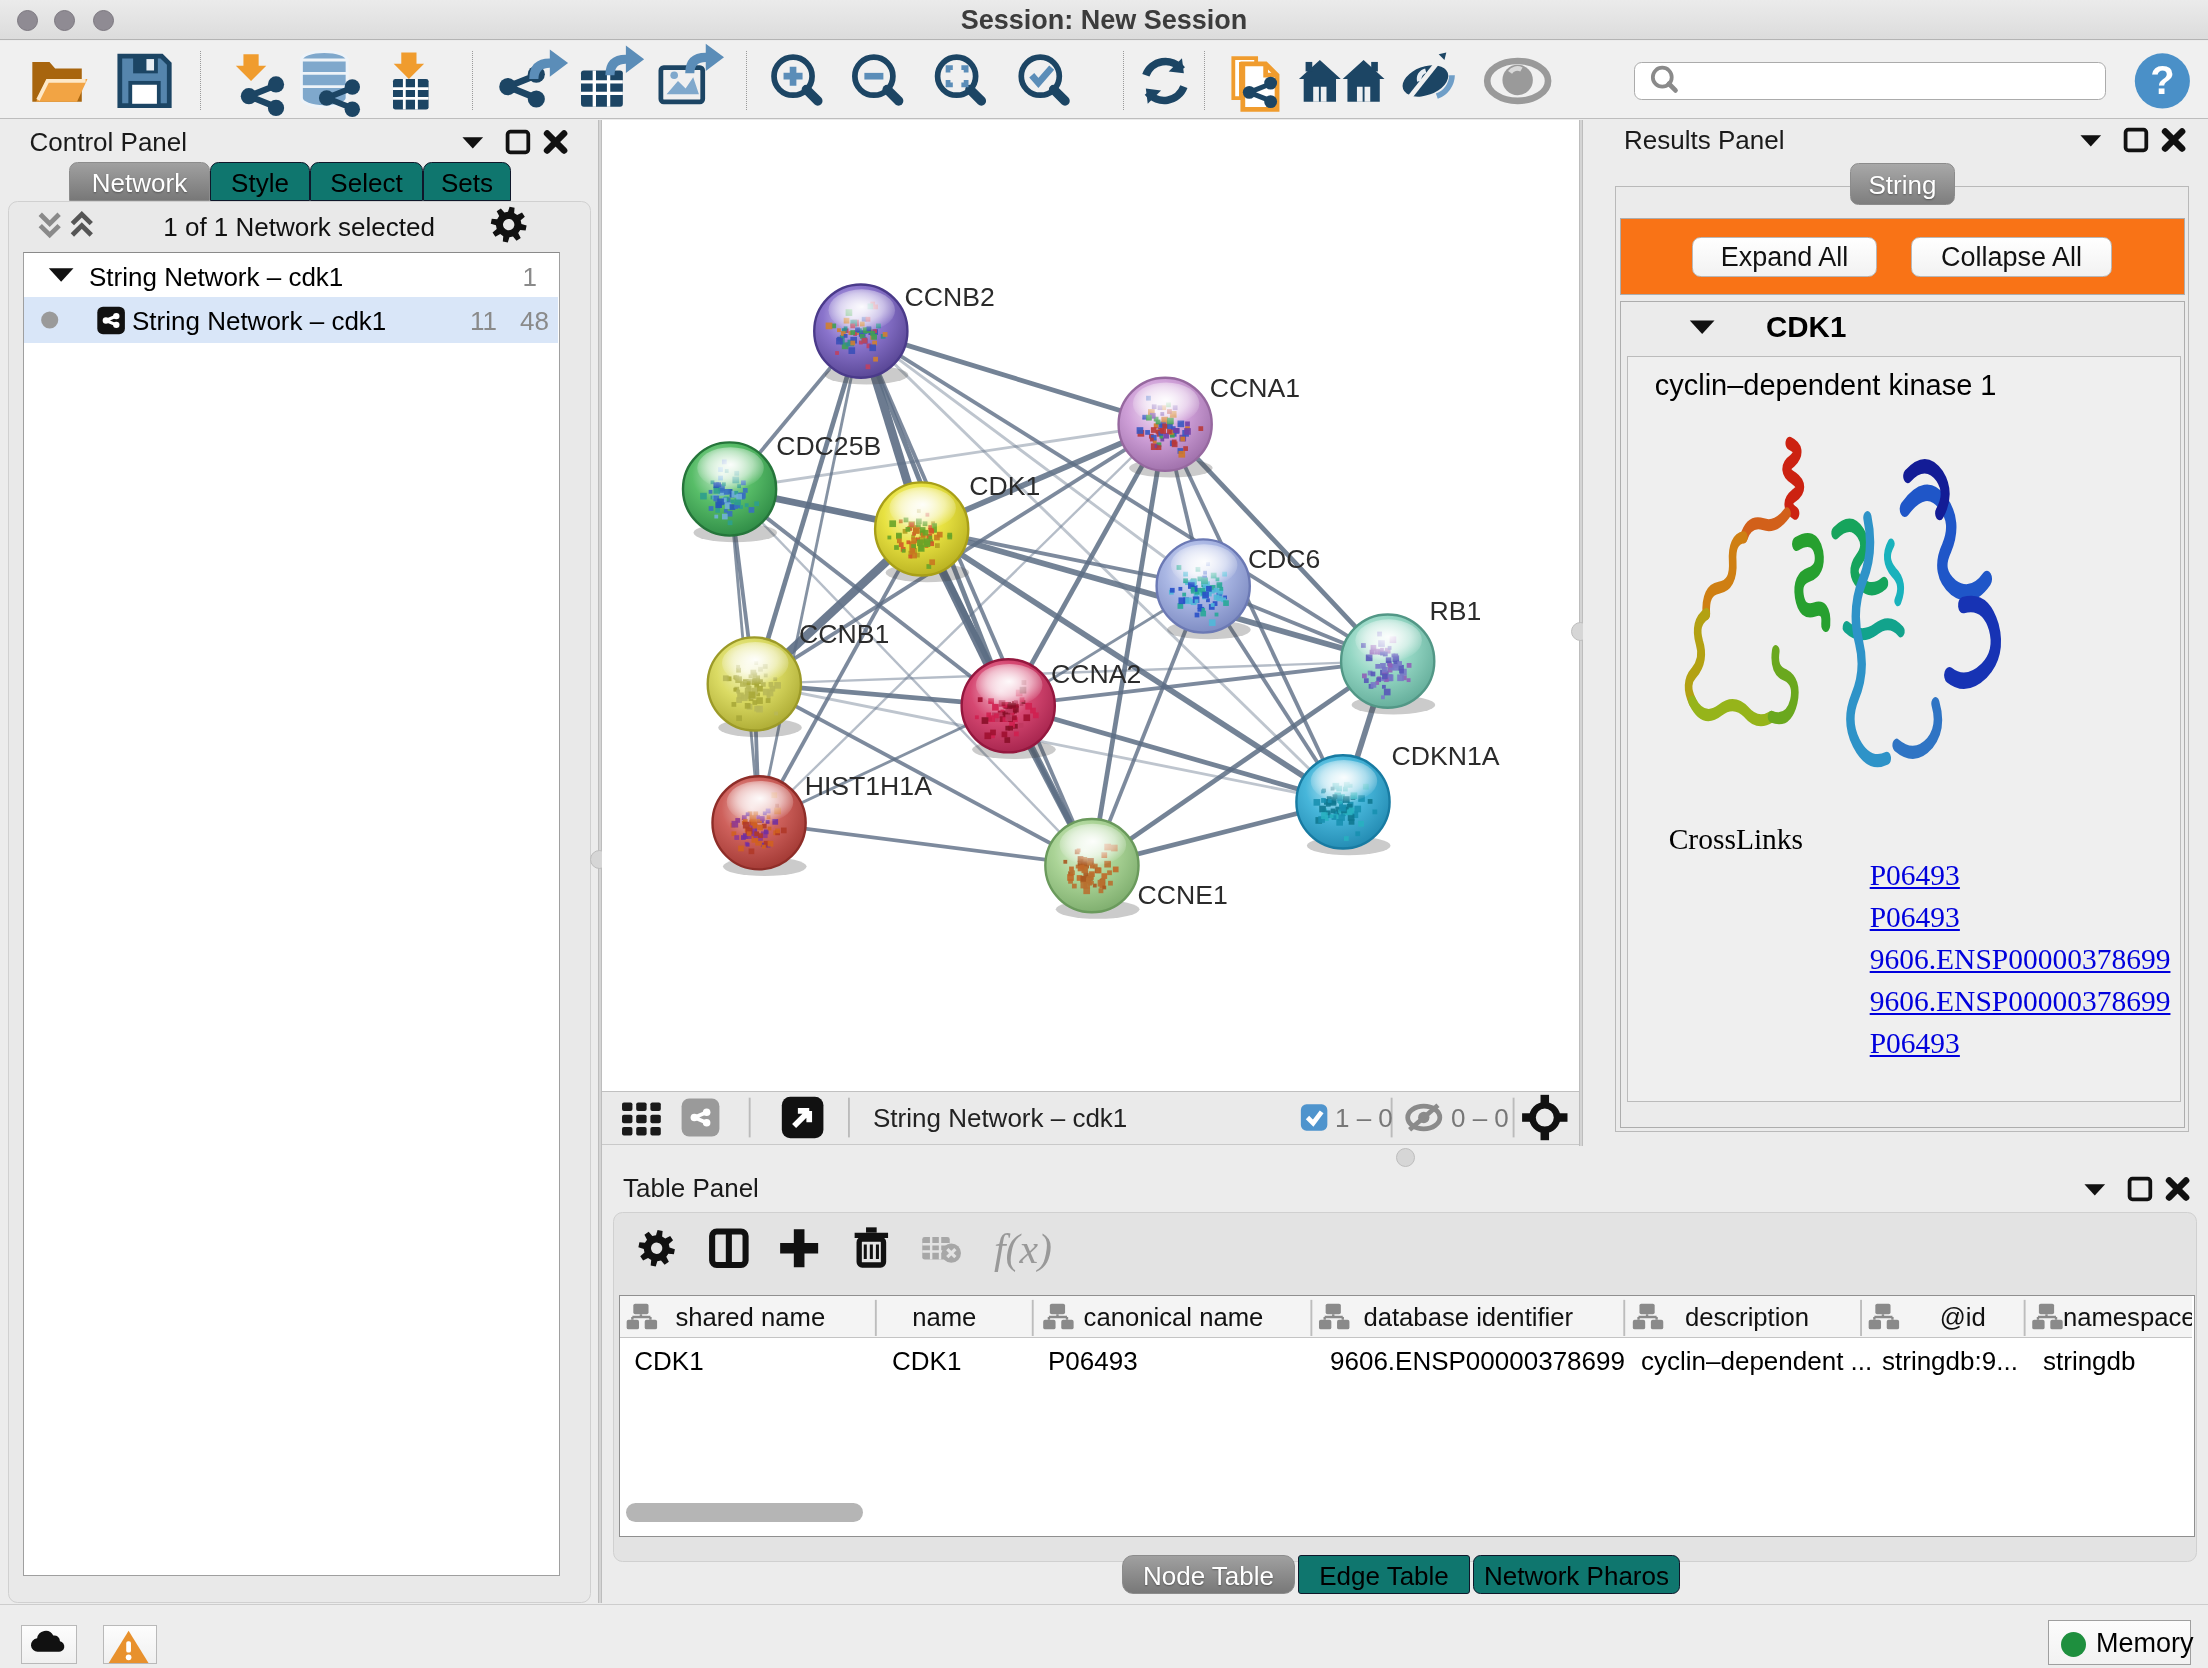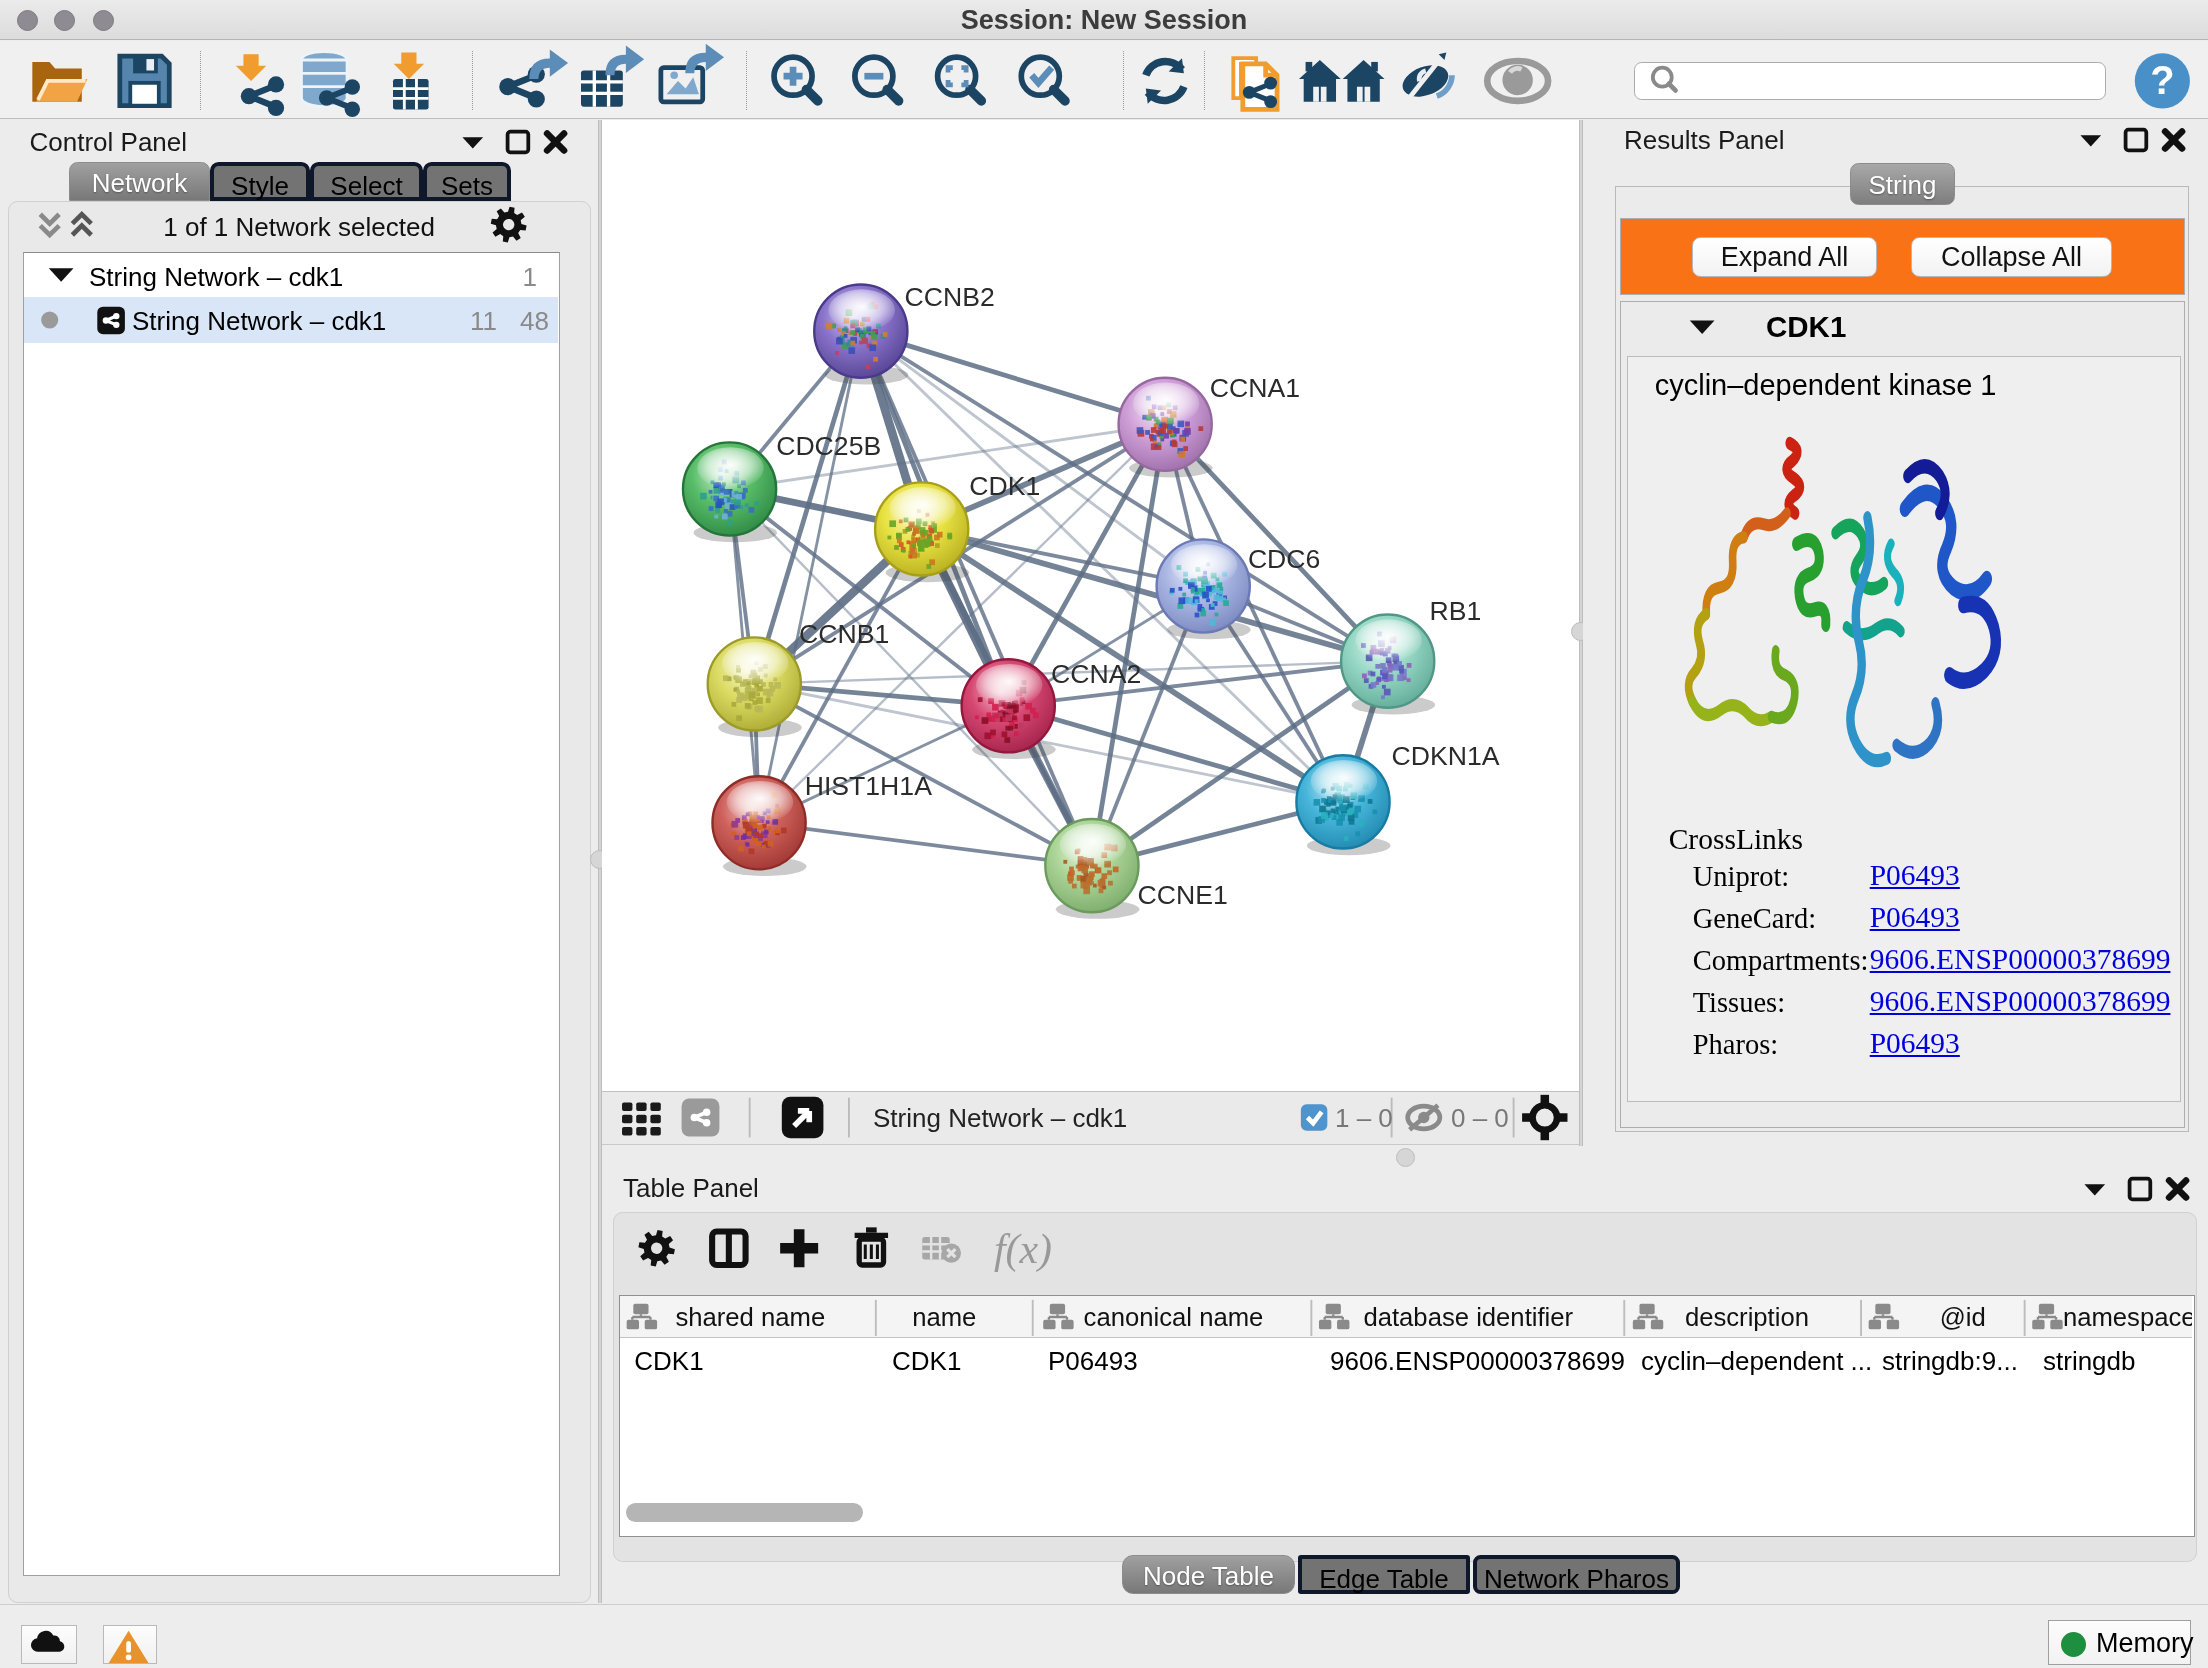--- a/index.html
+++ b/index.html
@@ -13,21 +13,21 @@
 #leftpanel { position:absolute; left:0; top:120px; width:598px; height:1483px; background:#ececec; }
 #vdiv1 { position:absolute; left:598px; top:120px; width:3.8px; height:1483px; background:#d4d4d4; border-left:1px solid #bdbdbd; border-right:1px solid #bdbdbd; }
 #canvas { position:absolute; left:602px; top:120px; width:977px; height:971px; background:#ffffff; }
 #vdiv2 { position:absolute; left:1579px; top:120px; width:3.8px; height:1049px; background:#d4d4d4; border-left:1px solid #bdbdbd; border-right:1px solid #bdbdbd; }
 #canvasbar { position:absolute; left:602px; top:1091px; width:977px; height:54px; background:#eaeaea; border-top:1px solid #c0c0c0; border-bottom:1px solid #c9c9c9; }
 #rightpanel { position:absolute; left:1583px; top:120px; width:626px; height:1049px; background:#ececec; }
 #hstrip { position:absolute; left:602px; top:1146px; width:1606px; height:23px; background:#ececec; }
 #tablepanel { position:absolute; left:602px; top:1169px; width:1606px; height:434px; background:#ececec; }
 #statusbar { position:absolute; left:0; top:1604px; width:2208px; height:65px; background:#ededed; border-top:1px solid #cdcdcd;padding-left:45px; }
 .paneltitle { font-size:26px; color:#1a1a1a; }
-.tab { position:absolute; height:39px; font-size:26px; text-align:center; border:4px solid #0f172a; background:#737373; color:#000; border-radius:8.6px 8.6px 0 0; padding-top:4.8px; }
+.tab { position:absolute; height:39px; font-size:26px; text-align:center; border:1px solid #0f172a; background:#0f766e; color:#000; border-radius:8.6px 8.6px 0 0; padding-top:4.8px; }
 .tabsel { background:linear-gradient(#a0a0a0,#787878); color:#fff; border:1px solid #8c8c8c; text-shadow:0 1px 1.9px rgba(0,0,0,.35); }
 .btn { position:absolute; background:linear-gradient(#ffffff,#f2f2f2); border:1.9px solid #b8b8b8; border-radius:8.6px; font-size:27px; color:#111; text-align:center; }
 </style>
 </head>
 <body>
 <div id="titlebar">
   <div class="light" style="left:17px;"></div>
   <div class="light" style="left:54px;"></div>
   <div class="light" style="left:93px;"></div>
   <div id="wintitle">Session: New Session</div>
@@ -1223,21 +1223,20 @@
           <path d="M 268 196 q 20 12 42 2 q 20 -10 36 2" stroke="#12a38c" stroke-width="11"></path>
           <path d="M 298 96 q 10 30 -6 56 q -18 28 -6 58 q 10 26 -6 50 q -14 22 2 42 q 18 22 44 14" stroke="#2e93c8" stroke-width="12"></path>
           <path d="M 332 120 q -12 14 4 26 q 16 10 6 26" stroke="#19b2bc" stroke-width="10"></path>
           <path d="M 352 88 q 30 -26 54 -6 q 22 18 6 42 q -16 22 10 36 q 26 12 48 -8" stroke="#1f56c8" stroke-width="15"></path>
           <path d="M 356 58 q 26 -18 46 0 q 16 16 0 34" stroke="#131c96" stroke-width="13"></path>
           <path d="M 436 176 q 32 -6 44 20 q 10 24 -14 40 q -26 16 -50 4" stroke="#1733b4" stroke-width="15"></path>
           <path d="M 340 304 q 26 14 48 -2 q 18 -14 8 -36" stroke="#2f74c4" stroke-width="12"></path>
         </g>
       </svg>
       <div style="position:absolute;left:41px;top:466px;font-family:'Liberation Serif',serif;font-size:29.5px;font-weight:normal;color:#000;">CrossLinks</div>
-      <div style="position:absolute;left:65px;top:499px;font-family:'Liberation Serif',serif;font-size:28.5px;color:#000;line-height:42px;">Uniprot:<br>GeneCard:<br>Compartments:<br>Tissues:<br>Pharos:</div>
       <div style="position:absolute;left:242px;top:497px;font-family:'Liberation Serif',serif;font-size:29.5px;color:#0000dd;line-height:42px;text-decoration:underline;">P06493<br>P06493<br>9606.ENSP00000378699<br>9606.ENSP00000378699<br>P06493</div>
     </div>
   </div>
 </div>
 <div id="hstrip">
   <div style="position:absolute;left:794px;top:1.9px;width:19px;height:19px;border-radius:50%;background:#d6d6d6;border:1px solid #bdbdbd;"></div>
 </div>
 <div id="tablepanel">
   <div class="paneltitle" style="position:absolute;left:21px;top:3.8px;">Table Panel</div>
   <svg width="114" height="32" style="position:absolute;left:1480px;top:3.8px;" viewBox="0 0 120 34">

